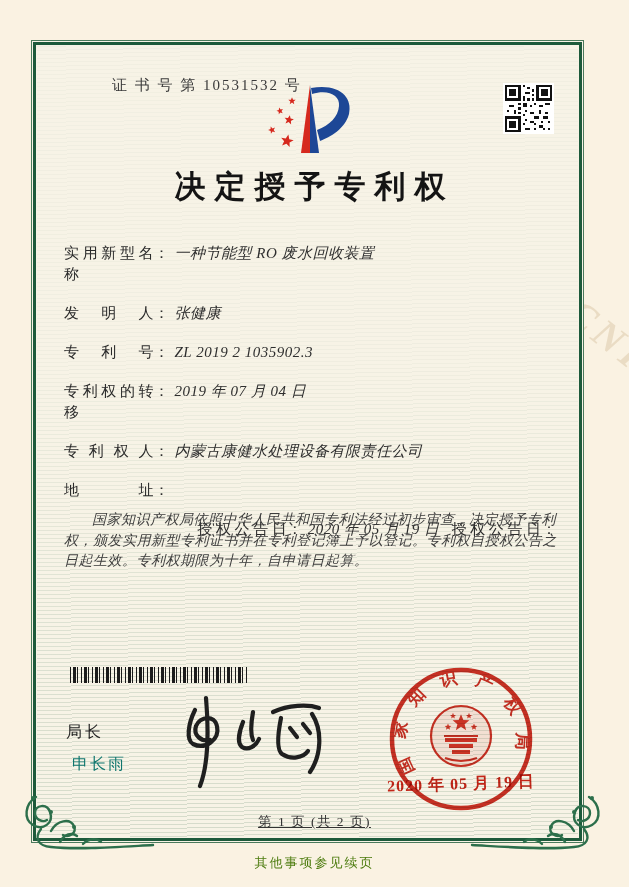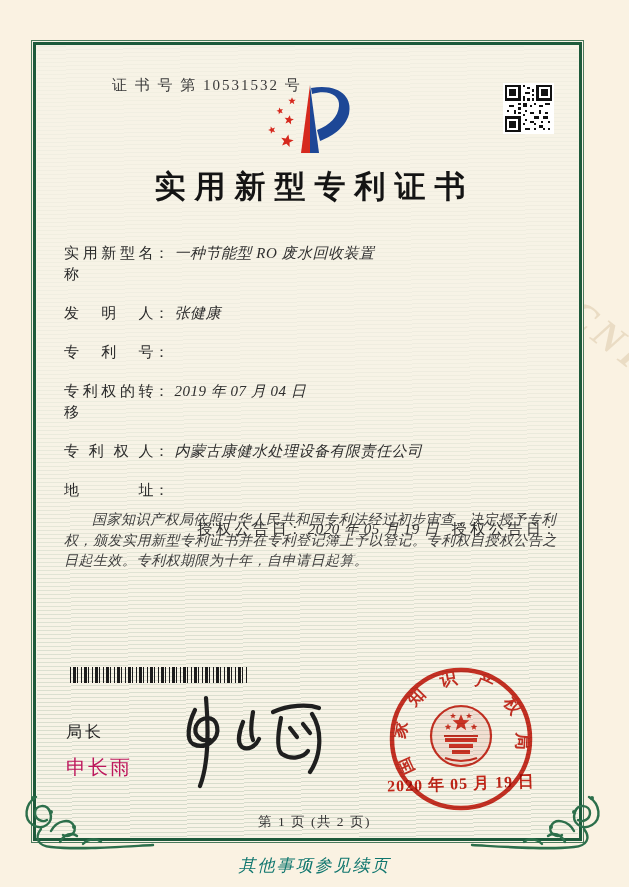--- a/index.html
+++ b/index.html
@@ -59,38 +59,38 @@
   }
   .paras p{margin:0; text-indent:2em;}
   .barcode{
     position:absolute; left:70px; top:667px; width:178px; height:16px;
     background:repeating-linear-gradient(90deg,
       #1c1c1c 0px,#1c1c1c 1.5px, transparent 1.5px, transparent 3px,
       #1c1c1c 3px,#1c1c1c 6px, transparent 6px, transparent 7px,
       #1c1c1c 7px,#1c1c1c 8px, transparent 8px, transparent 11px);
   }
   .signer-title{position:absolute; left:66px; top:722px; font-size:16px; letter-spacing:3px; color:#222;}
-  .signer-name{position:absolute; left:66px; top:754px; font-size:20px; letter-spacing:2px; color:#be185d;}
+  .signer-name{position:absolute; left:72px; top:754px; font-size:16px; letter-spacing:2px; color:#0f766e;}
   .signature{position:absolute; left:160px; top:688px;}
   .seal{position:absolute; left:386px; top:664px; mix-blend-mode:multiply; opacity:0.95;}
   .seal-date{
     position:absolute; left:378px; top:774px; width:166px; text-align:center;
     font-size:16px; font-weight:bold; color:#c9271a; letter-spacing:1px;
     transform:rotate(-2deg); mix-blend-mode:multiply;
   }
   .page-num{
     position:absolute; left:0; top:813px; width:100%; text-align:center;
-    font-size:13.5px; letter-spacing:1.5px; color:#333;
+    font-size:13.5px; letter-spacing:1.5px; color:#333;text-decoration:underline;
   }
   .flourish{position:absolute; bottom:36px;}
   .flourish.left{left:20px;}
   .flourish.right{right:24px; transform:scaleX(-1);}
   .cont-note{
     position:absolute; left:0; top:854px; width:100%; text-align:center;
-    font-size:17px; font-style:italic; letter-spacing:2px; color:#0f766e;
+    font-size:13px; letter-spacing:2px; color:#4d7c0f;
   }
 </style>
 </head>
 <body>
 
 <div class="page">
 
   <svg width="0" height="0" style="position:absolute" aria-hidden="true">
     <defs>
       <path id="star5" d="M0,-7 L1.9,-2.4 L6.7,-2.2 L2.9,0.9 L4.1,5.7 L0,2.9 L-4.1,5.7 L-2.9,0.9 L-6.7,-2.2 L-1.9,-2.4 Z"></path>
@@ -176,36 +176,37 @@
       <rect x="8" y="17" width="1" height="1"></rect>
         <rect x="13" y="17" width="1" height="1"></rect>
         <rect x="15" y="18" width="2" height="1"></rect>
       <rect x="9" y="19" width="2" height="1"></rect>
         <rect x="13" y="19" width="1" height="1"></rect>
         <rect x="17" y="19" width="1" height="1"></rect>
         <rect x="19" y="19" width="1" height="1"></rect>
     </g>
   </svg>
 
-  <div class="title">实用新型专利证书</div>
+  <div class="title">决定授予专利权</div>
 
   <div class="fields">
     <div class="frow">
       <span class="flabel">实用新型名称</span>
         <span class="fcolon">：</span>
       <span class="fvalue">一种节能型 RO 废水回收装置</span>
     </div>
     <div class="frow">
       <span class="flabel">发明人</span>
         <span class="fcolon">：</span>
       <span class="fvalue">张健康</span>
     </div>
     <div class="frow">
       <span class="flabel">专利号</span>
         <span class="fcolon">：</span>
+      <span class="fvalue">ZL 2019 2 1035902.3</span>
     </div>
     <div class="frow">
       <span class="flabel">专利权的转移</span>
         <span class="fcolon">：</span>
       <span class="fvalue">2019 年 07 月 04 日</span>
     </div>
     <div class="frow">
       <span class="flabel">专利权人</span>
         <span class="fcolon">：</span>
       <span class="fvalue">内蒙古康健水处理设备有限责任公司</span>

